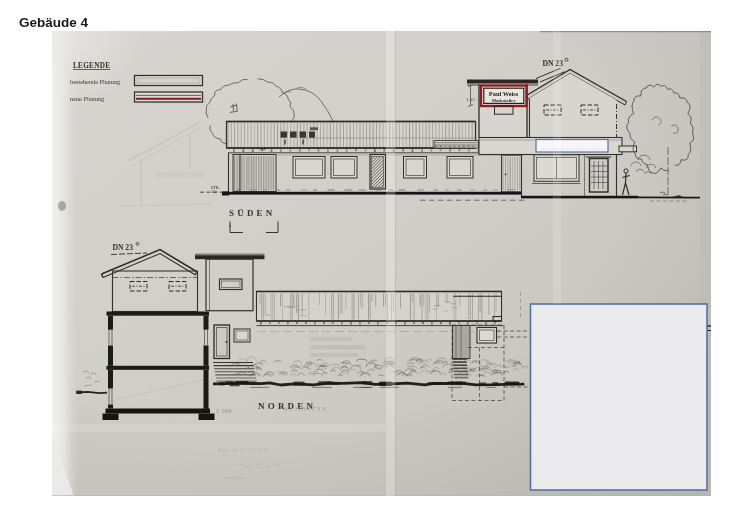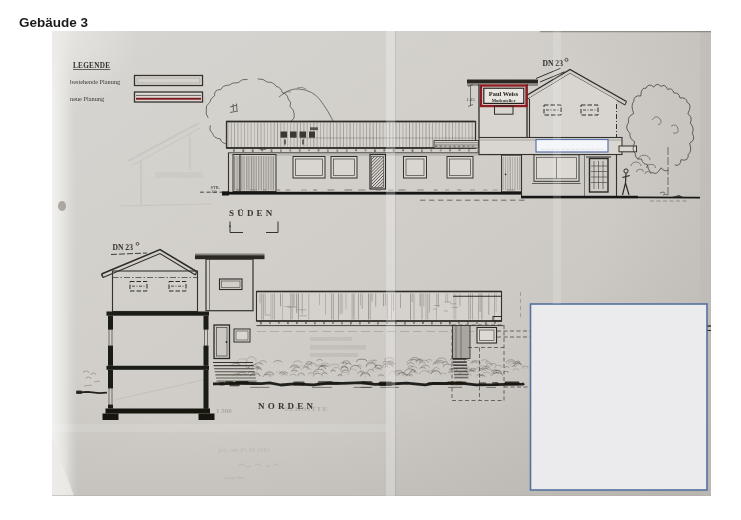--- a/index.html
+++ b/index.html
@@ -4,21 +4,21 @@
 <style>
   html,body{margin:0;padding:0;background:#ffffff;}
   body{width:741px;height:520px;position:relative;font-family:"Liberation Sans",sans-serif;overflow:hidden;}
   .title{position:absolute;left:19px;top:15px;font-weight:bold;font-size:13.5px;color:#1a1a1a;letter-spacing:0px;}
   svg{position:absolute;left:0;top:0;}
   text{font-family:"Liberation Serif",serif;}
 </style>
 </head>
 <body>
 
-<div class="title">Gebäude 3</div>
+<div class="title">Gebäude 4</div>
 <svg width="741" height="520" viewBox="0 0 741 520">
 <defs>
   <linearGradient id="paperg" x1="0" y1="0" x2="1" y2="1">
     <stop offset="0" stop-color="#d7d5d1"></stop>
     <stop offset="0.45" stop-color="#d1cec9"></stop>
     <stop offset="1" stop-color="#c4c1bc"></stop>
   </linearGradient>
   <linearGradient id="leftedge" x1="0" y1="0" x2="1" y2="0">
     <stop offset="0" stop-color="#f2f2ef"></stop>
     <stop offset="0.5" stop-color="#e4e2de"></stop>

